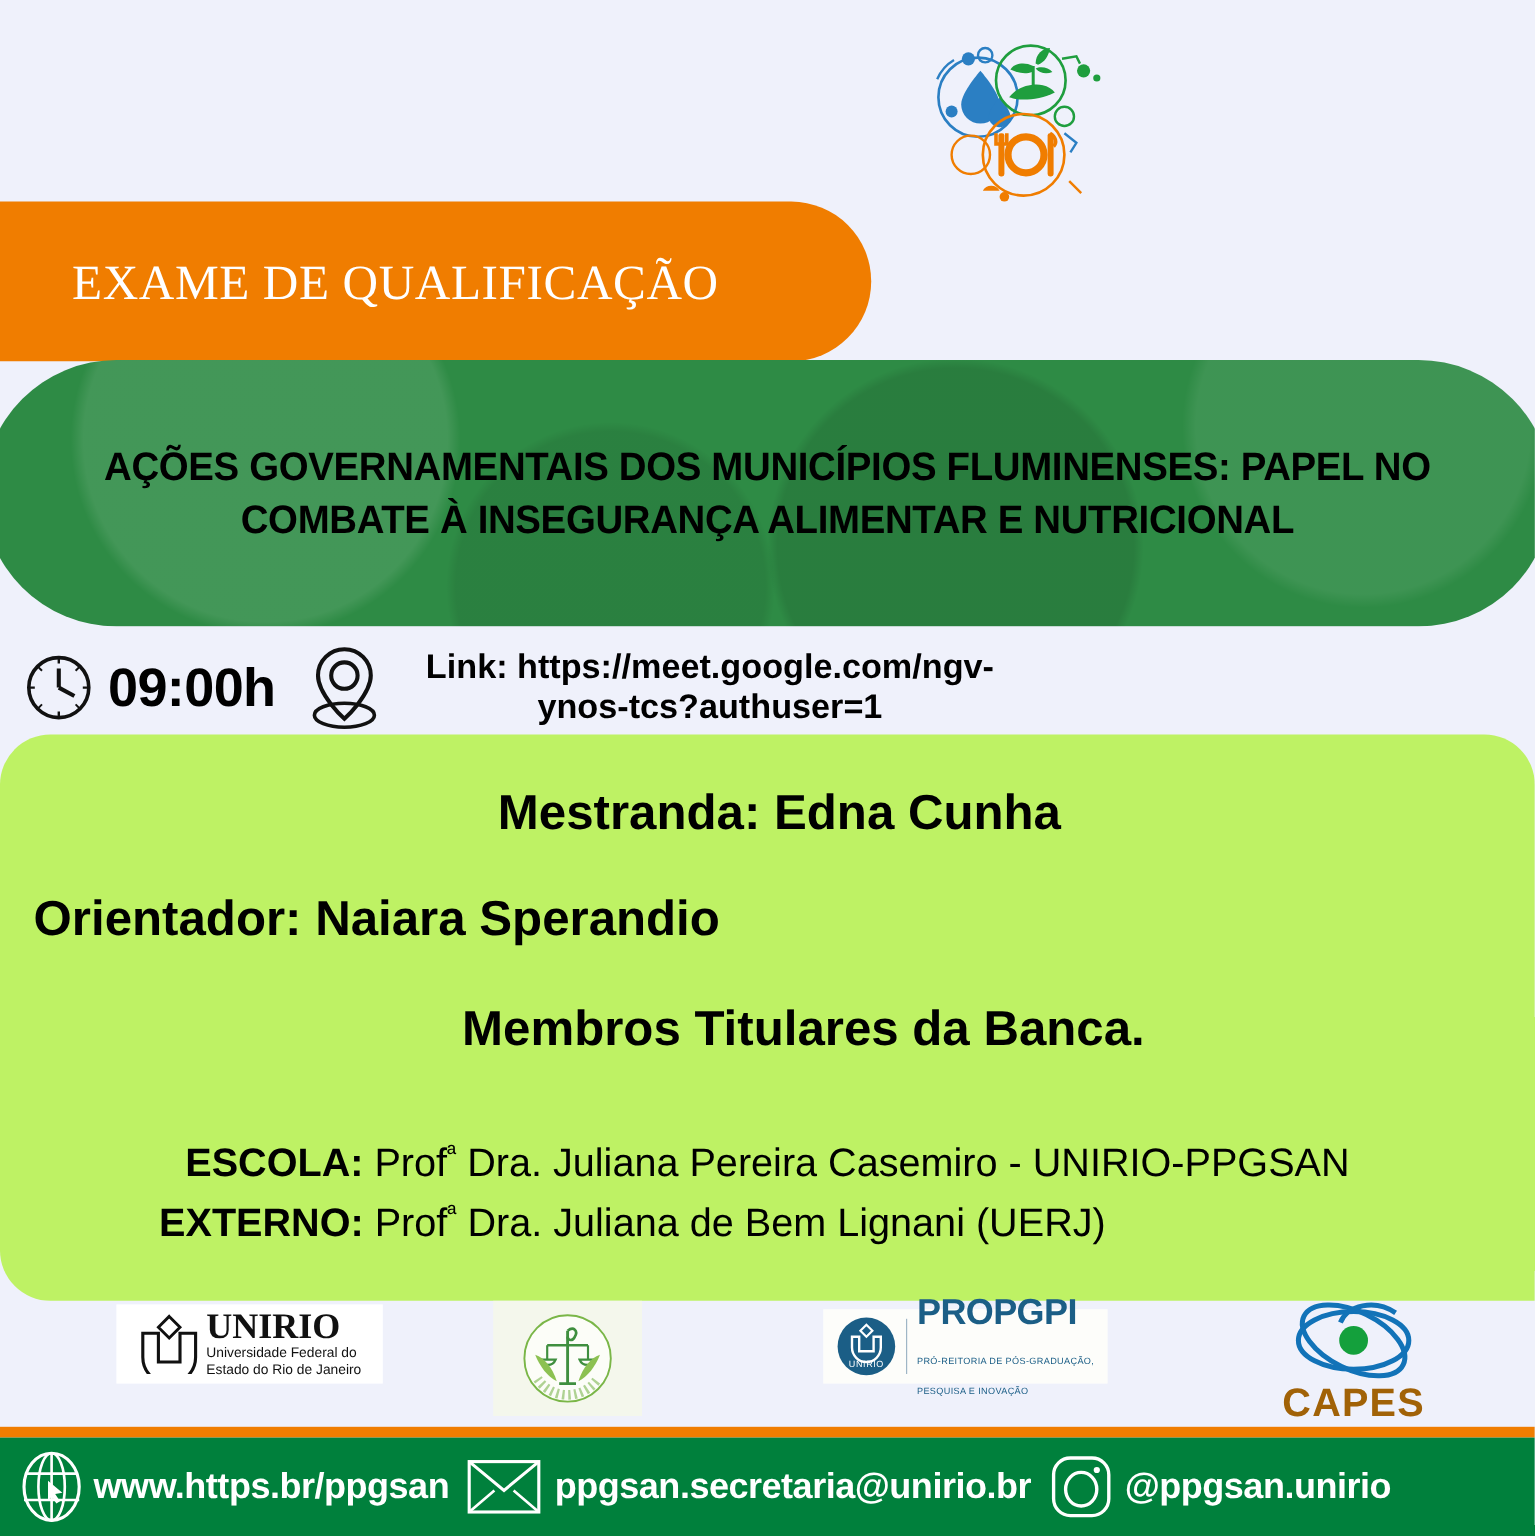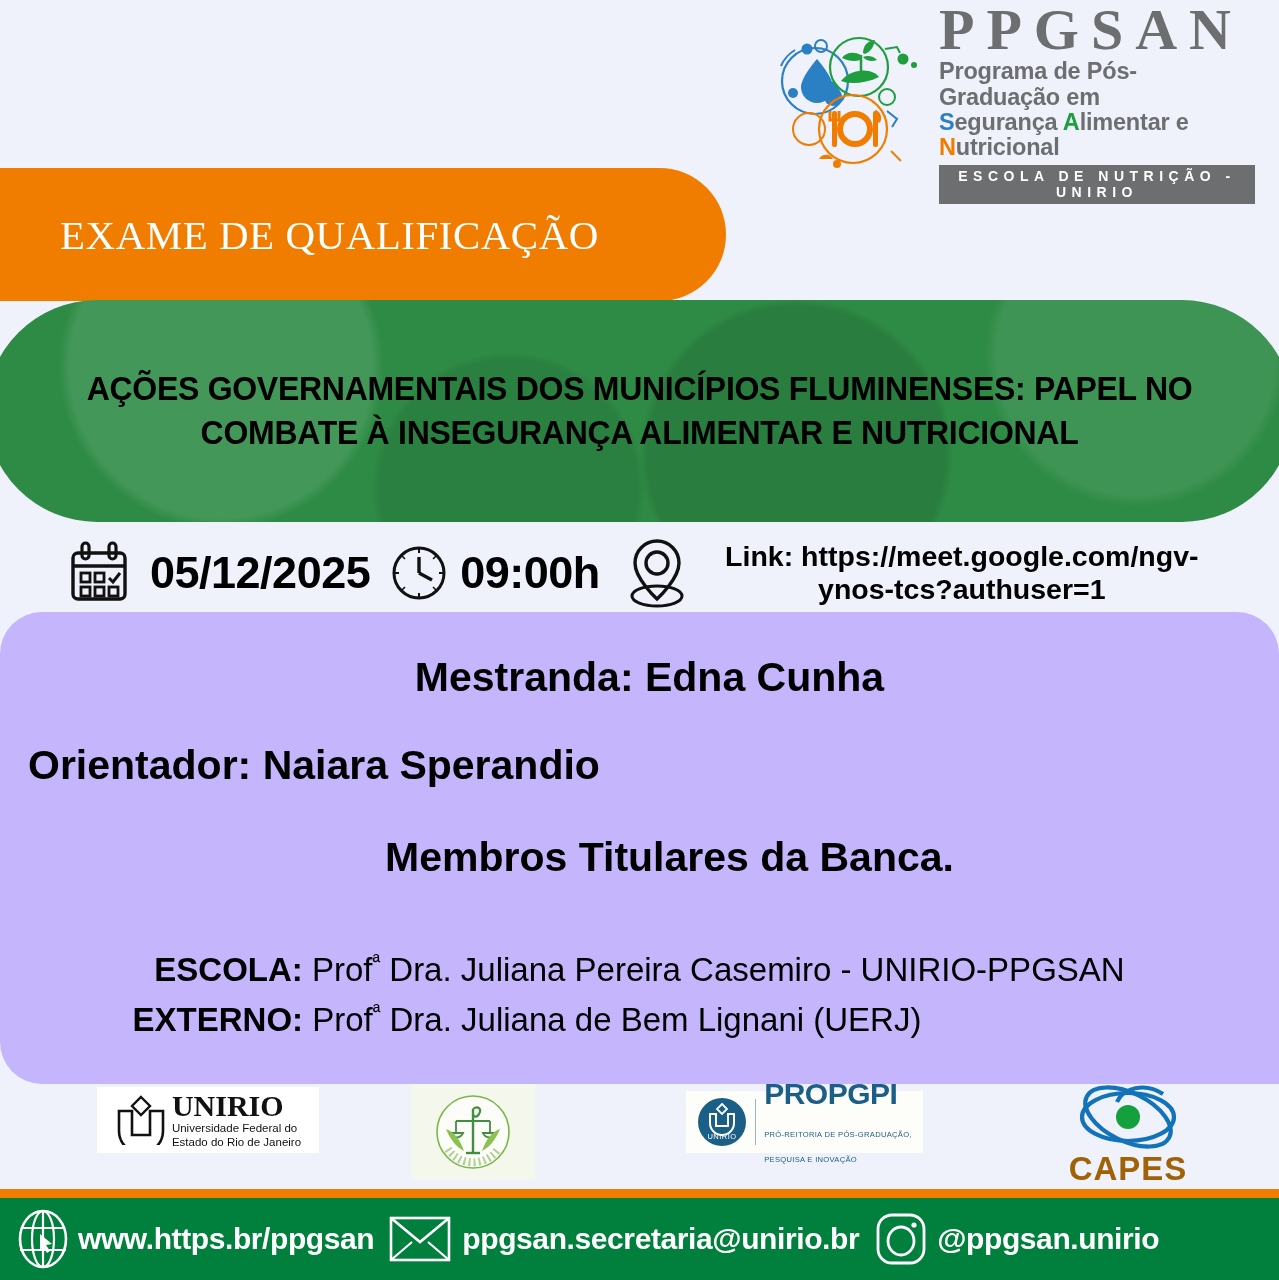--- a/index.html
+++ b/index.html
@@ -71,21 +71,21 @@
   .meta-item{ display:flex; align-items:center; }
   .meta-text{ font-size:45px; font-weight:700; color:#000; letter-spacing:-.5px; }
   .link-text{
     font-size:28.5px; font-weight:700; color:#000; line-height:1.16;
     text-align:center; max-width:520px;
   }
 
   
   .body-blue{
     position:absolute; left:0; top:612px; width:1279px; height:472px;
-    background:#c4b5fd; border-radius:42px 42px 0 42px;
+    background:#bef264; border-radius:42px 42px 0 42px;
   }
   .line{ color:#000; font-weight:700; }
   .l-mestranda{ position:absolute; top:42px; left:0; width:100%; text-align:center; font-size:41px; padding-left:20px; }
   .l-orient{ position:absolute; top:130px; left:28px; font-size:41px; }
   .l-membros{ position:absolute; top:222px; left:0; width:100%; text-align:center; font-size:41px; padding-left:60px; }
   .l-interno{ position:absolute; top:338px; left:0; width:100%; text-align:center; font-size:33px; font-weight:400; }
   .l-externo{ position:absolute; top:388px; left:0; width:100%; text-align:center; font-size:33px; font-weight:400; padding-right:225px; }
   .l-interno b, .l-externo b{ font-weight:700; }
   .l-interno sup, .l-externo sup{ font-size:.62em; }
 
@@ -149,55 +149,32 @@
       <path d="M55 78v9h9v-9" fill="none" stroke="#f07d00" stroke-width="3"></path>
       <rect x="98" y="78" width="5" height="36" rx="2" fill="#f07d00"></rect>
       <path d="M100 78c5 3 6 8 3 11" fill="none" stroke="#f07d00" stroke-width="3"></path>
       <circle cx="34" cy="96" r="16" fill="none" stroke="#f07d00" stroke-width="2"></circle>
       <path d="M44 126a8 8 0 0 1 14 0z" fill="#f07d00"></path>
       <circle cx="62" cy="131" r="4" fill="#f07d00"></circle>
       <path d="M112 78l10 8-5 8" fill="none" stroke="#2b7fc3" stroke-width="2"></path>
       <path d="M116 118l10 10" fill="none" stroke="#f07d00" stroke-width="2"></path>
     </svg>
   </div>
-  <div class="logo-text">
-    <div class="logo-ppgsan">PPGSAN</div>
-    <div class="logo-l2">Programa de Pós-Graduação em</div>
-    <div class="logo-l3"><span class="s">S</span><span class="rest">egurança </span><span class="a">A</span><span class="rest">limentar e </span><span class="n">N</span><span class="rest">utricional</span></div>
-    <div class="logo-strip">ESCOLA DE NUTRIÇÃO - UNIRIO</div>
-  </div>
 </div>
 
 <div class="exam-pill">
   <span>EXAME DE QUALIFICAÇÃO</span>
 </div>
 
 <div class="title-pill">
   <div class="t">AÇÕES GOVERNAMENTAIS DOS MUNICÍPIOS FLUMINENSES: PAPEL NO COMBATE À INSEGURANÇA ALIMENTAR E NUTRICIONAL</div>
 </div>
 
 <div class="meta-row">
 
-  <div class="meta-item" style="margin-left:62px;">
-    <span>
-      <svg width="74" height="74" viewBox="0 0 74 74">
-        <rect x="11" y="17" width="52" height="46" rx="5" fill="none" stroke="#111" stroke-width="3.4"></rect>
-        <line x1="11" y1="30" x2="63" y2="30" stroke="#111" stroke-width="3.4"></line>
-        <rect x="20" y="7" width="7" height="16" rx="3.5" fill="none" stroke="#111" stroke-width="3.2"></rect>
-        <rect x="47" y="7" width="7" height="16" rx="3.5" fill="none" stroke="#111" stroke-width="3.2"></rect>
-        <rect x="19" y="37" width="9" height="9" fill="none" stroke="#111" stroke-width="2.8"></rect>
-        <rect x="33" y="37" width="9" height="9" fill="none" stroke="#111" stroke-width="2.8"></rect>
-        <path d="M47 42l4 4 7-9" fill="none" stroke="#111" stroke-width="3"></path>
-        <rect x="19" y="51" width="9" height="9" fill="none" stroke="#111" stroke-width="2.8"></rect>
-        <rect x="33" y="51" width="9" height="9" fill="none" stroke="#111" stroke-width="2.8"></rect>
-        <rect x="47" y="51" width="9" height="9" fill="none" stroke="#111" stroke-width="2.8"></rect>
-      </svg>
-    </span>
-    <span class="meta-text" style="margin-left:14px;">05/12/2025</span>
-  </div>
 
   <div class="meta-item" style="margin-left:18px;">
     <span>
       <svg width="62" height="62" viewBox="0 0 62 62">
         <circle cx="31" cy="31" r="25" fill="none" stroke="#111" stroke-width="3"></circle>
         <line x1="31" y1="31" x2="31" y2="15" stroke="#111" stroke-width="3.4"></line>
         <line x1="31" y1="31" x2="44" y2="38" stroke="#111" stroke-width="3.4"></line>
         <line x1="31" y1="6" x2="31" y2="11" stroke="#111" stroke-width="2"></line>
         <line x1="31" y1="51" x2="31" y2="56" stroke="#111" stroke-width="2"></line>
         <line x1="6" y1="31" x2="11" y2="31" stroke="#111" stroke-width="2"></line>

